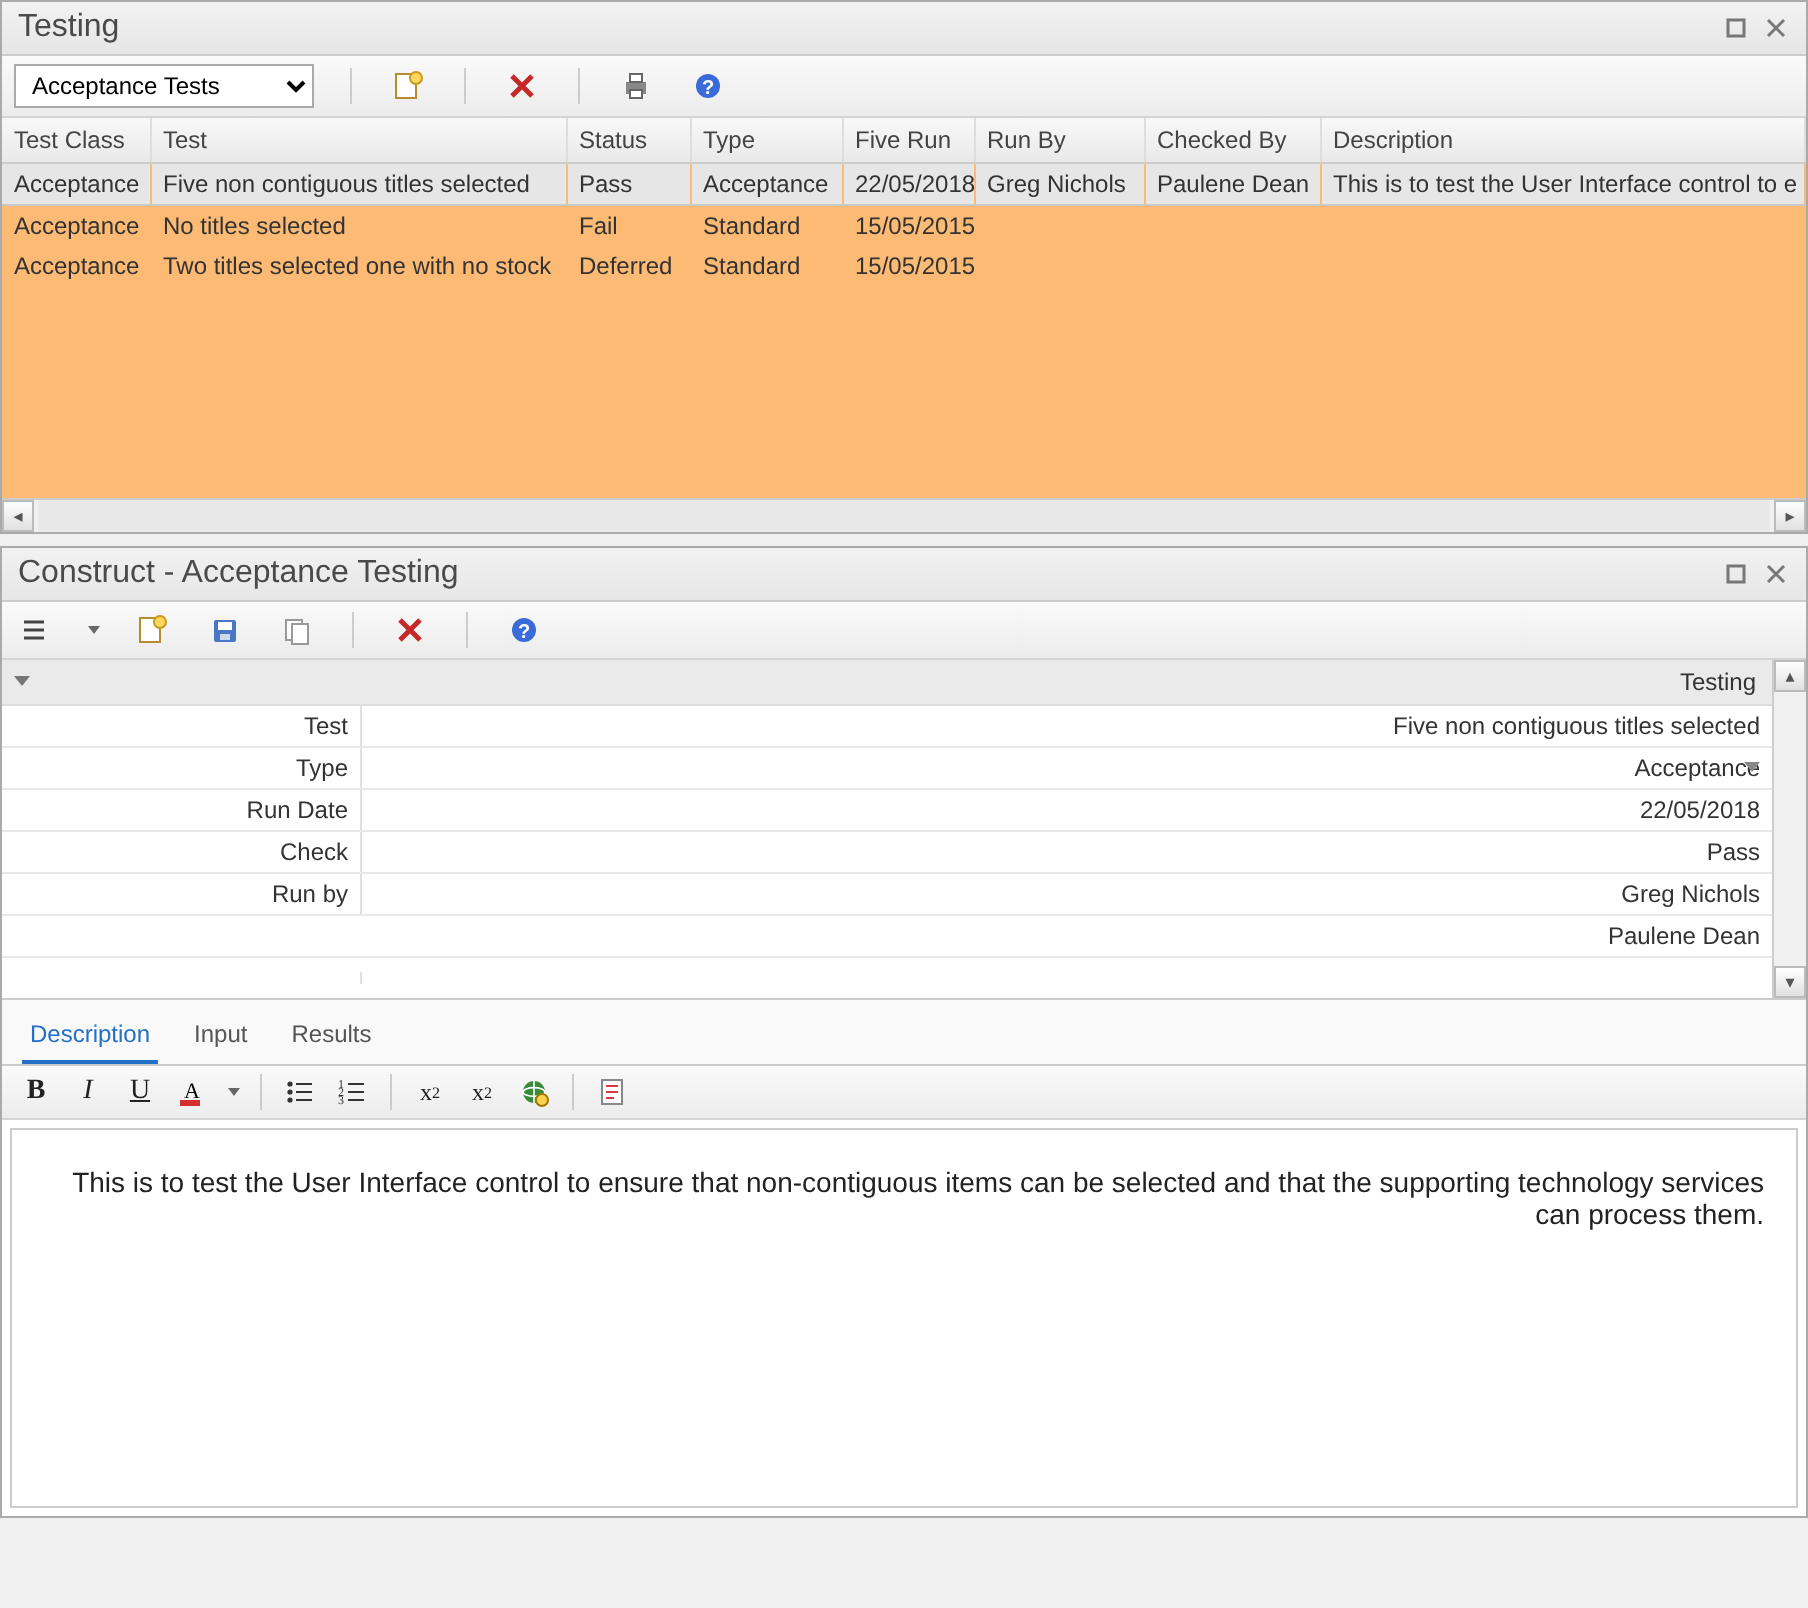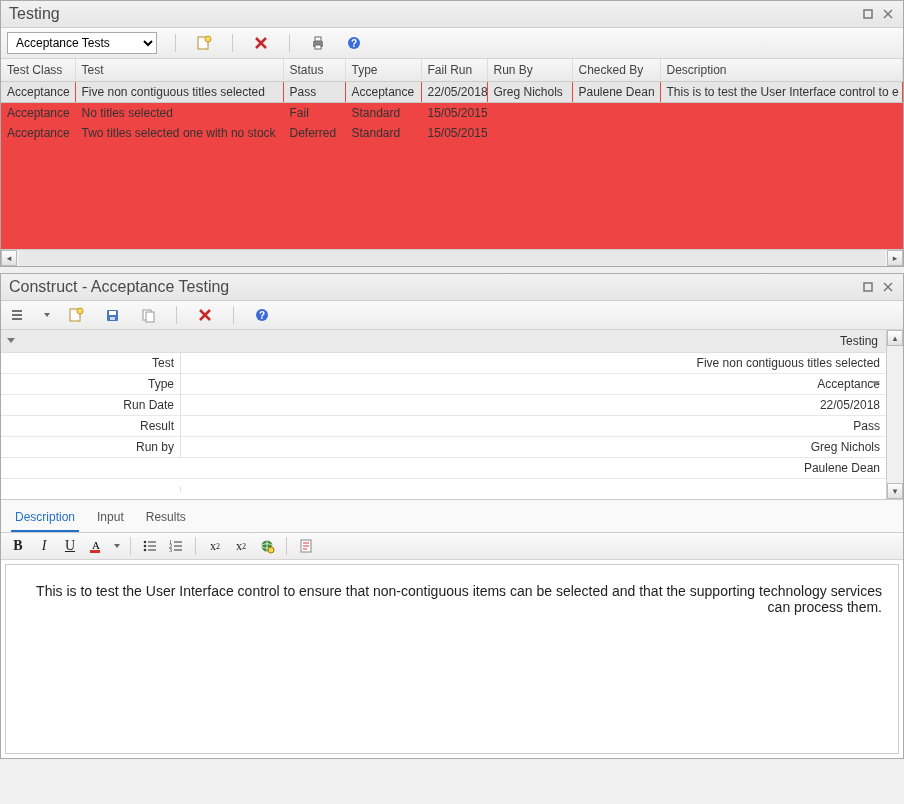--- a/index.html
+++ b/index.html
@@ -93,21 +93,21 @@
     color: #333;
   }
   tr.sel td {
     background: #e6e6e6;
     border-top: 1px solid #c8c8c8;
     border-bottom: 1px solid #c8c8c8;
   }
   .grid-wrap {
     height: 190px;
     overflow: hidden;
-    background: #ef4444;
+    background: #fdba74;
   }
   .hscroll {
     height: 17px;
     background: #f0f0f0;
     border-top: 1px solid #ccc;
     display: flex;
     align-items: center;
     justify-content: space-between;
     padding: 0;
   }
@@ -315,21 +315,21 @@
           <col style="width:85px">
         <col style="width:88px">
           <col>
       </colgroup>
       <thead>
         <tr>
           <th>Test Class</th>
           <th>Test</th>
           <th>Status</th>
           <th>Type</th>
-          <th>Fail Run</th>
+          <th>Five Run</th>
           <th>Run By</th>
           <th>Checked By</th>
           <th>Description</th>
         </tr>
       </thead>
       <tbody id="grid-body">
           <tr class="sel">
             <td>Acceptance</td>
             <td>Five non contiguous titles selected</td>
             <td>Pass</td>
@@ -441,21 +441,21 @@
       </div>
       <div class="prop-row">
         <div class="prop-label">Type</div>
         <div class="prop-value dd">Acceptance</div>
       </div>
       <div class="prop-row">
         <div class="prop-label">Run Date</div>
         <div class="prop-value">22/05/2018</div>
       </div>
       <div class="prop-row">
-        <div class="prop-label">Result</div>
+        <div class="prop-label">Check</div>
         <div class="prop-value">Pass</div>
       </div>
       <div class="prop-row">
         <div class="prop-label">Run by</div>
         <div class="prop-value">Greg Nichols</div>
       </div>
       <div class="prop-row">
         <div class="prop-value">Paulene Dean</div>
       </div>
       <div class="prop-row" style="border-bottom:none;">

